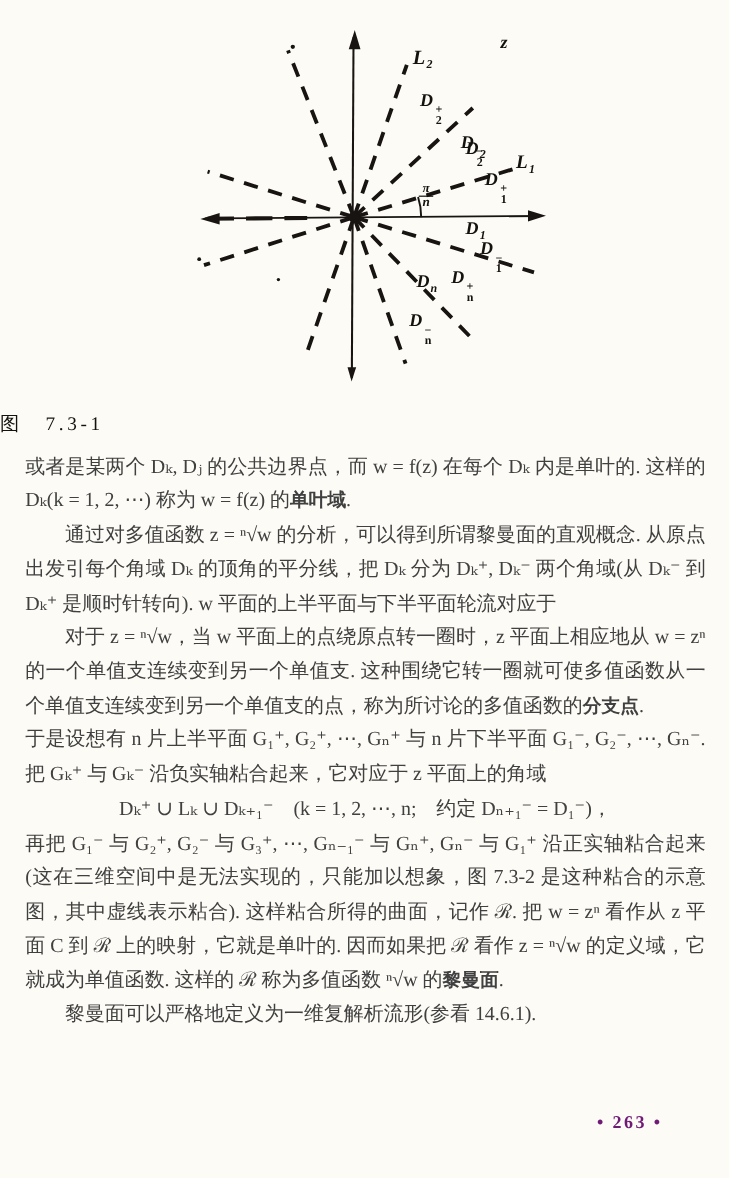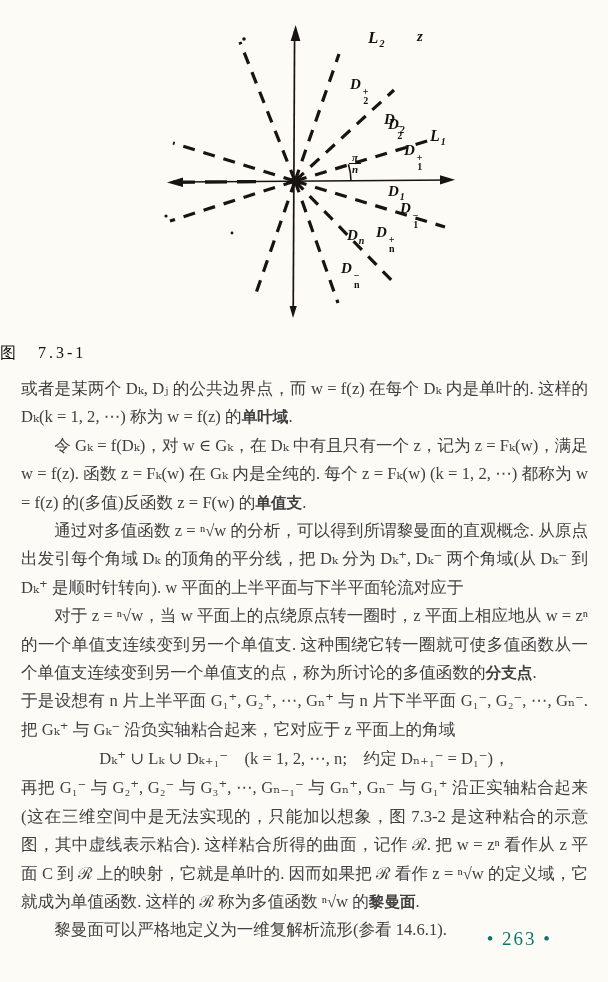--- a/index.html
+++ b/index.html
@@ -39,21 +39,21 @@
   .text p{margin:0;}
   .indent{text-indent:2em;}
   .term{
     font-weight:700;
     font-family:"DejaVu Sans","Liberation Sans",sans-serif;
     font-size:15.6px;
   }
   .formula{text-align:center;text-indent:0;line-height:30px;}
   .pagenum{
     position:absolute;right:56px;top:928px;
-    font-weight:400;font-size:19px;letter-spacing:2px;color:#0f766e;
+    font-weight:700;font-size:15px;letter-spacing:2px;color:#701a75;
   }
 </style>
 </head>
 <body>
 
 <div class="page">
 
   <div class="figwrap">
     <svg class="figsvg" width="608" height="332" viewBox="0 0 608 332">
 
@@ -84,21 +84,21 @@
       </g>
 
       <path d="M 351 181 A 56 56 0 0 0 348.4 164.2" stroke="#181411" stroke-width="1.6" fill="none"></path>
 
       <circle cx="295" cy="181" r="4.6" fill="#181411"></circle>
       <circle cx="232" cy="233" r="1.4" fill="#181411"></circle>
       <circle cx="166" cy="216" r="1.6" fill="#181411"></circle>
       <circle cx="244" cy="39" r="1.8" fill="#181411"></circle>
     </svg>
 
-    <span class="figlabel" style="left:344px;top:30px;font-size:17px;margin-left:24px;"><span>L</span><sub>2</sub></span>
+    <span class="figlabel" style="left:344px;top:40px;font-size:17px;"><span>L</span><sub>2</sub></span>
 
     <span class="figlabel" style="left:417px;top:29px;"><span>z</span></span>
 
     <span class="figlabel" style="left:350px;top:77px;"><span>D</span><span class="stack">
           <span>+</span>
           <span>2</span>
         </span></span>
 
     <span class="figlabel" style="left:352px;top:117px;margin-left:36px;"><span>D</span><sub>2</sub></span>
 
@@ -137,21 +137,20 @@
           <span>−</span>
           <span>n</span>
         </span></span>
 
     <div class="caption">图　7.3-1</div>
   </div>
 
   <div class="text">
     <p><span>或者是某两个 Dₖ, Dⱼ 的公共边界点，而 w = f(z) 在每个 Dₖ 内是单叶的. 这样的 Dₖ(k = 1, 2, ⋯) 称为 w = f(z) 的</span><span class="term">单叶域</span><span>.</span></p>
 
-    <p class="indent"><span>令 Gₖ = f(Dₖ)，对 w ∈ Gₖ，在 Dₖ 中有且只有一个 z，记为 z = Fₖ(w)，满足 w = f(z). 函数 z = Fₖ(w) 在 Gₖ 内是全纯的. 每个 z = Fₖ(w) (k = 1, 2, ⋯) 都称为 w = f(z) 的(多值)反函数 z = F(w) 的</span><span class="term">单值支</span><span>.</span></p>
 
     <p class="indent"><span>通过对多值函数 z = ⁿ√w 的分析，可以得到所谓黎曼面的直观概念. 从原点出发引每个角域 Dₖ 的顶角的平分线，把 Dₖ 分为 Dₖ⁺, Dₖ⁻ 两个角域(从 Dₖ⁻ 到 Dₖ⁺ 是顺时针转向). w 平面的上半平面与下半平面轮流对应于</span></p>
 
     <p class="indent"><span>对于 z = ⁿ√w，当 w 平面上的点绕原点转一圈时，z 平面上相应地从 w = zⁿ 的一个单值支连续变到另一个单值支. 这种围绕它转一圈就可使多值函数从一个单值支连续变到另一个单值支的点，称为所讨论的多值函数的</span><span class="term">分支点</span><span>.</span></p>
 
 
     <p><span>于是设想有 n 片上半平面 G₁⁺, G₂⁺, ⋯, Gₙ⁺ 与 n 片下半平面 G₁⁻, G₂⁻, ⋯, Gₙ⁻. 把 Gₖ⁺ 与 Gₖ⁻ 沿负实轴粘合起来，它对应于 z 平面上的角域</span></p>
 
     <p class="formula">Dₖ⁺ ∪ Lₖ ∪ Dₖ₊₁⁻　(k = 1, 2, ⋯, n;　约定 Dₙ₊₁⁻ = D₁⁻)，</p>
 

